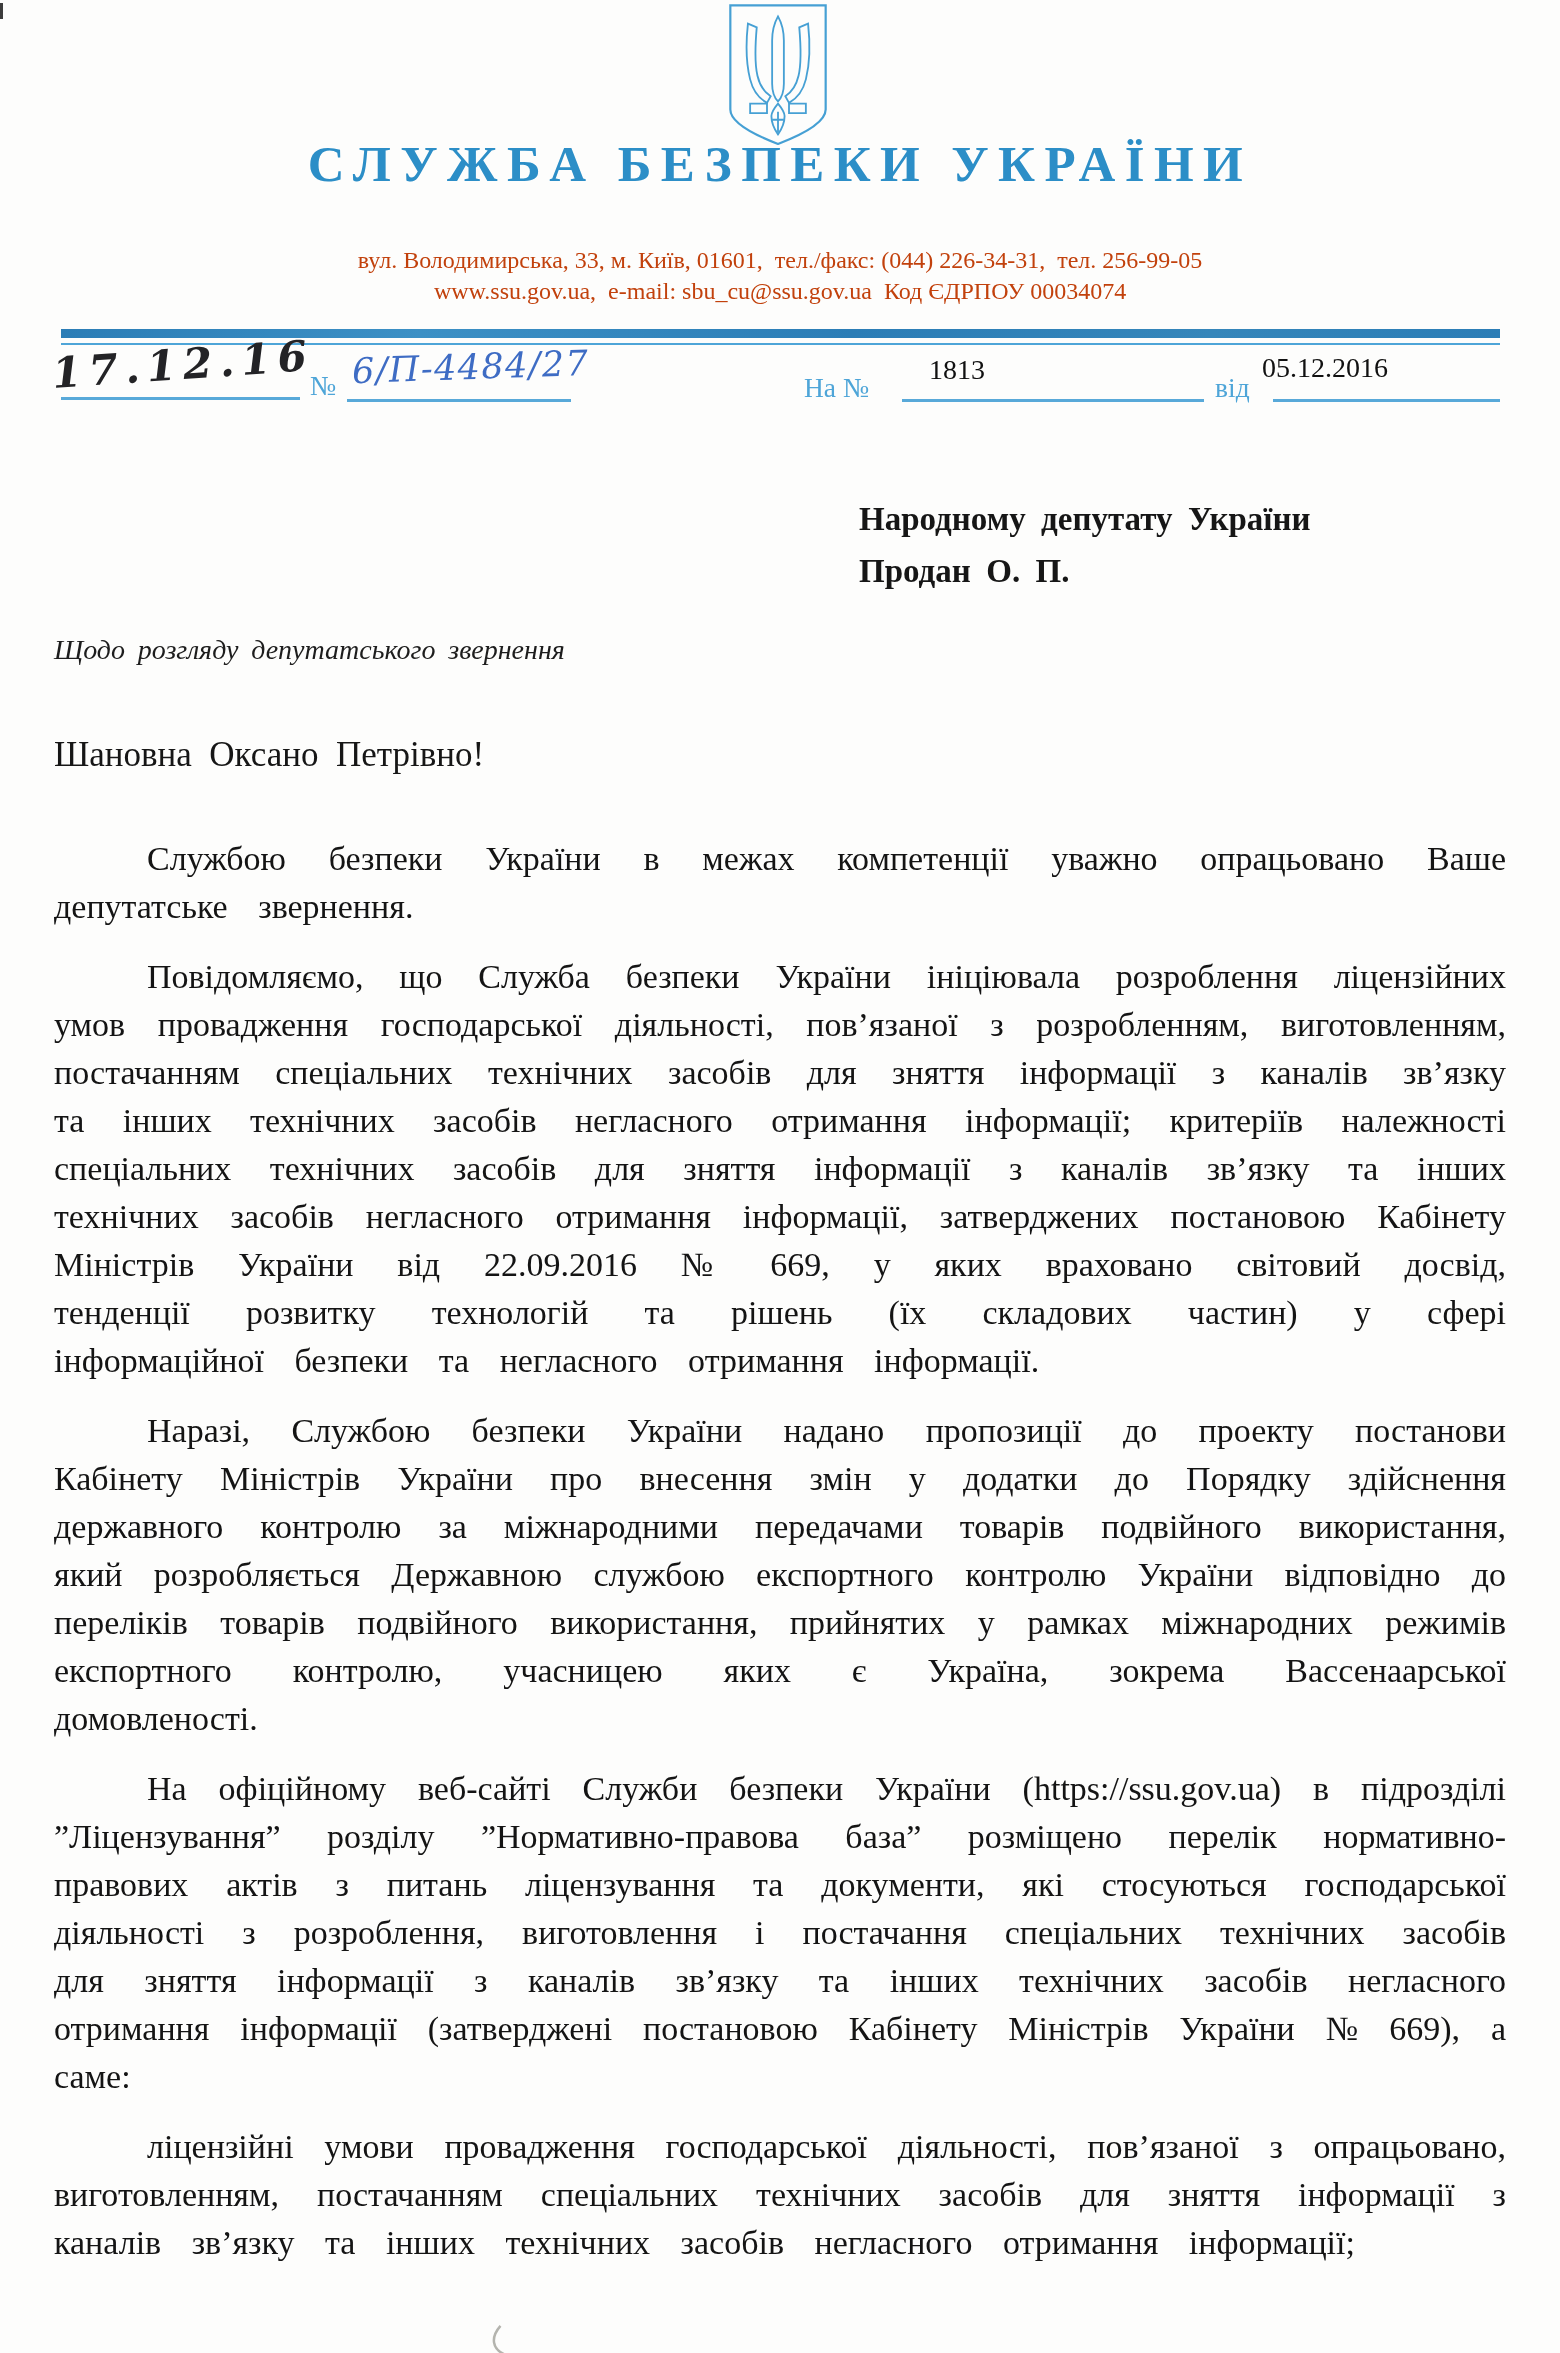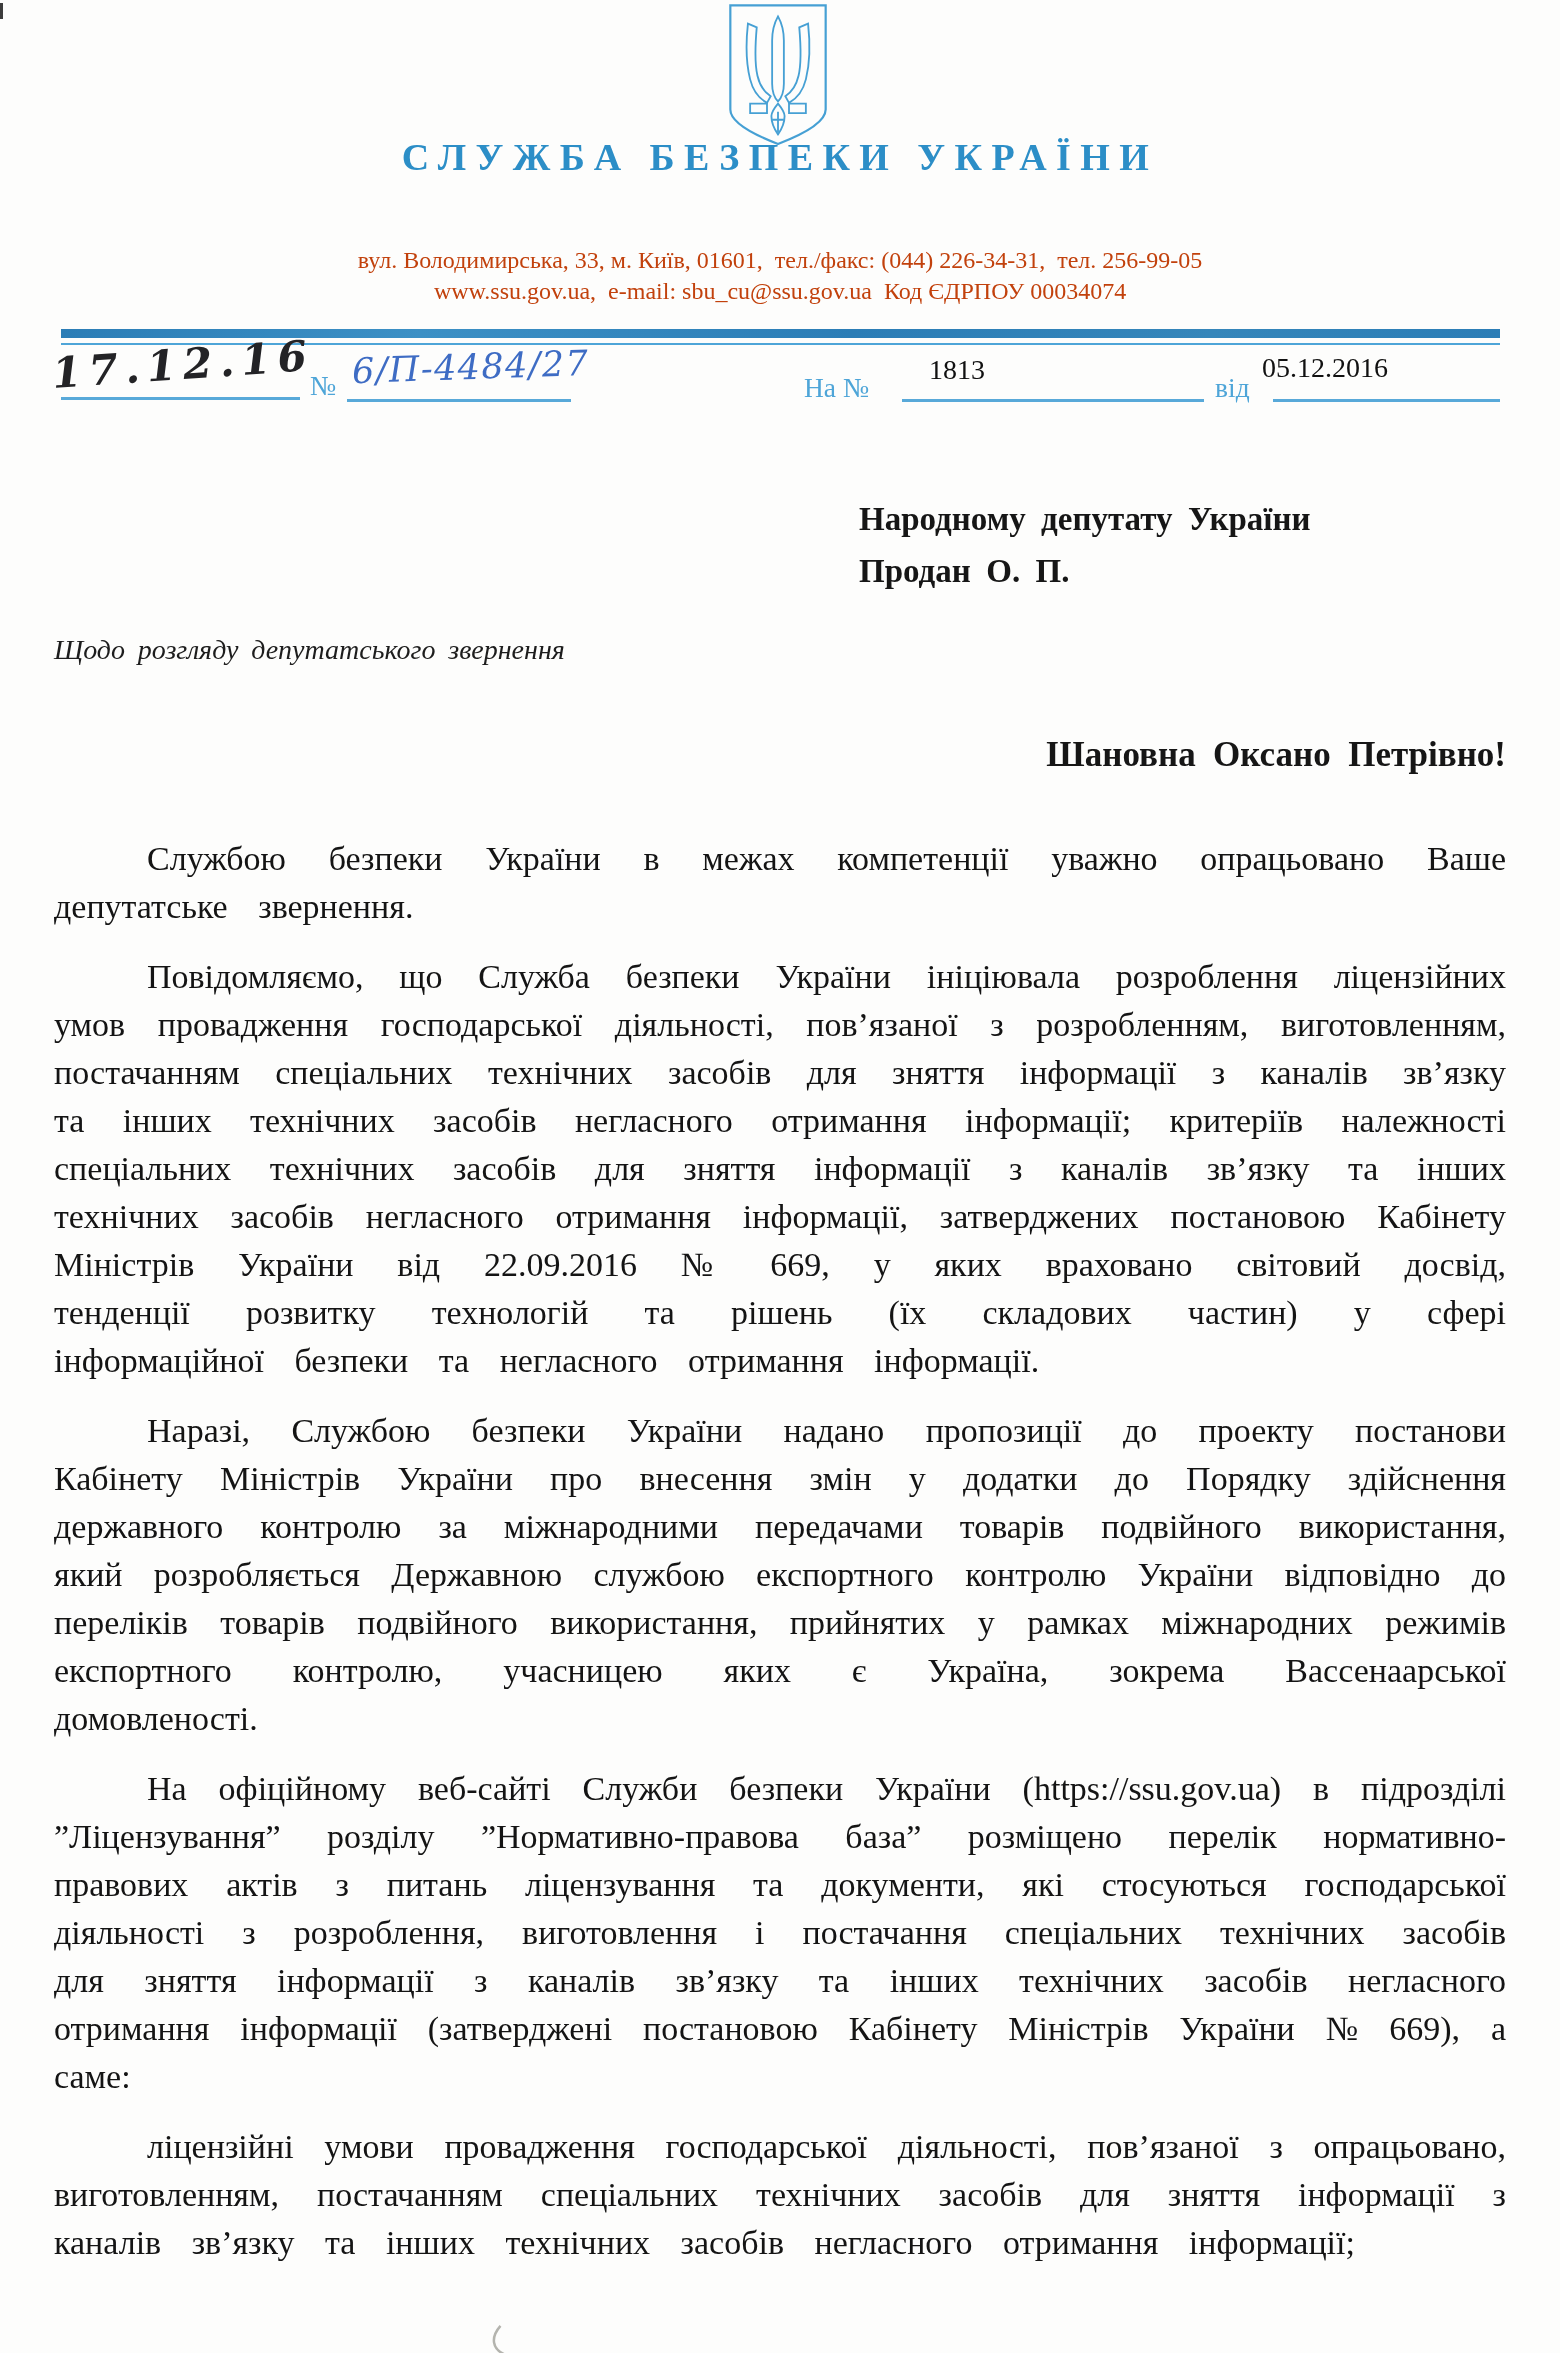--- a/index.html
+++ b/index.html
@@ -16,21 +16,21 @@
   
   .emblem {
     position: absolute;
     left: 723px; top: 1.4px;
     width: 110px; height: 148px;
   }
   .org-name {
     position: absolute;
     left: 0; right: 0; top: 135px;
     text-align: center;
-    font-size: 38px;
+    font-size: 51px;
     font-weight: bold;
     letter-spacing: 9.4px;
     color: #2c8ec7;
   }
   .address-line {
     position: absolute;
     left: 0; right: 0;
     text-align: center;
     font-size: 24px;
     color: #c2410c;
@@ -111,22 +111,22 @@
     color: #1d1d1d;
   }
   
   .body-block {
     position: absolute;
     left: 54px; top: 731px;
     width: 1452px;
   }
   .salutation {
     font-size: 35px;
-    font-weight: bold;
-    text-align: right;
+    font-weight: normal;
+    text-align: left;
     line-height: 48px;
     word-spacing: 8.7px;
     margin-bottom: 56px;
   }
   .body-block p {
     font-size: 34px;
     line-height: 48px;
     text-align: justify;
     text-indent: 93px;
     word-spacing: 22px;

